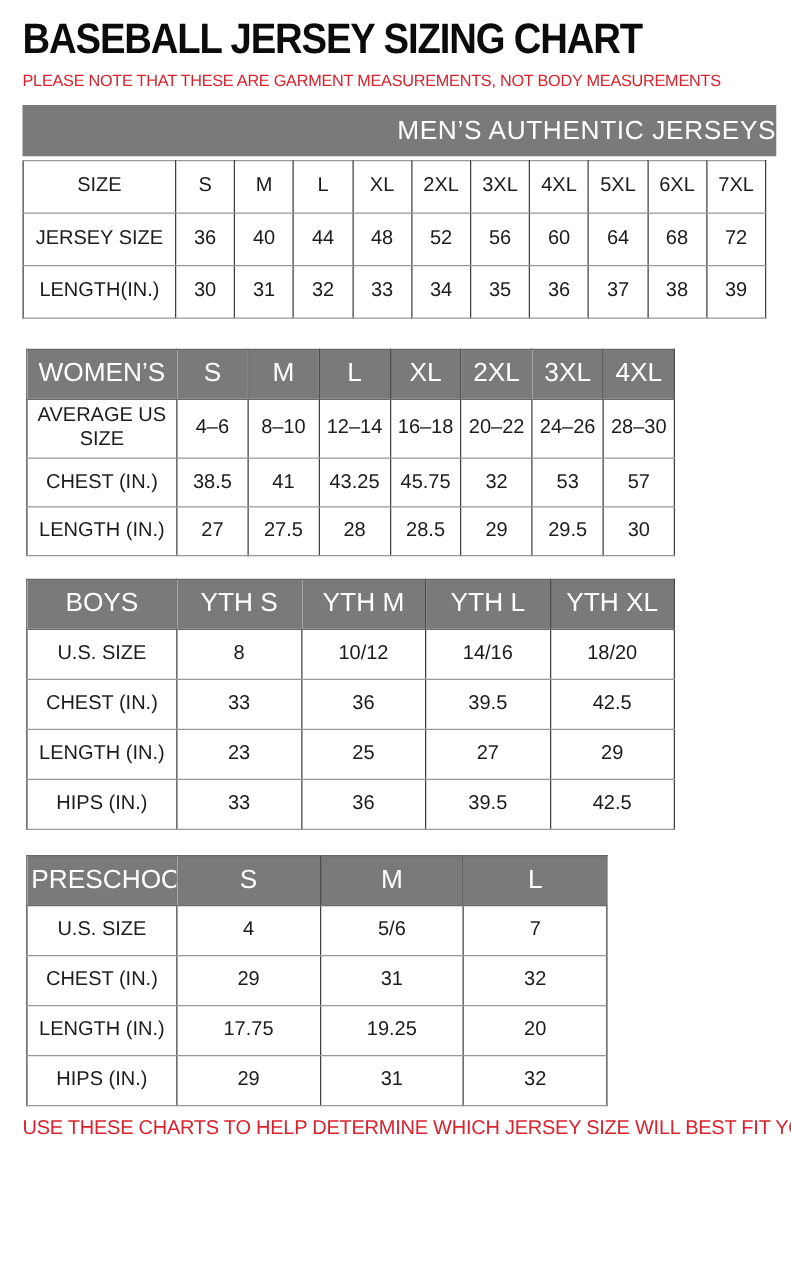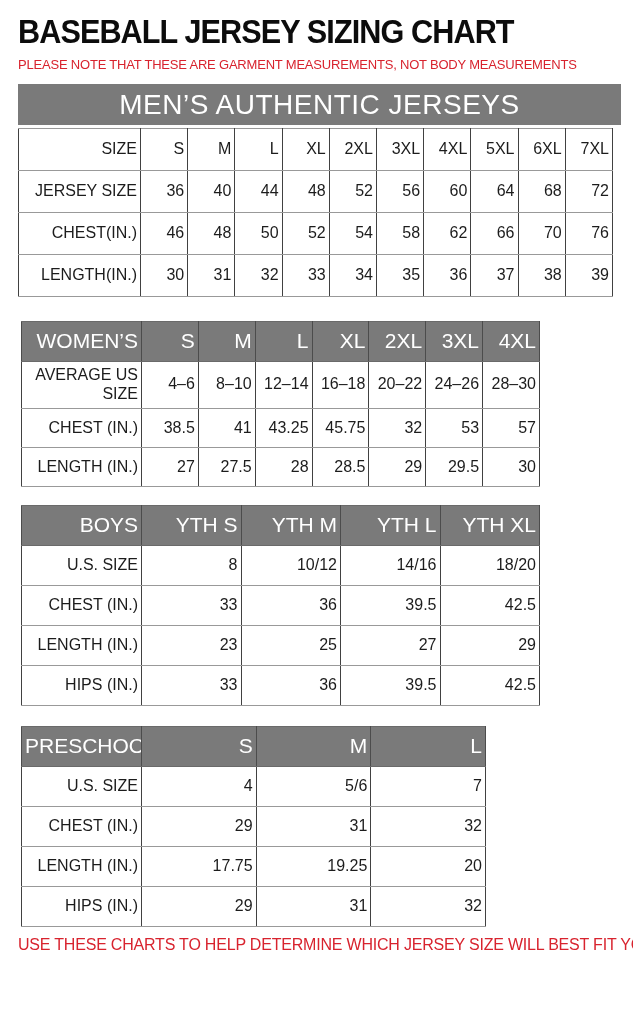--- a/index.html
+++ b/index.html
@@ -3,23 +3,23 @@
 <meta charset="utf-8">
 <style>
   *{box-sizing:border-box}
   html,body{margin:0;padding:0}
   body{width:633px;background:#ffffff;font-family:"Liberation Sans",sans-serif;color:#1c1c1c}
   .page{padding:8px 12px 0 18px}
   .title{font-size:34px;font-weight:900;letter-spacing:-1px;margin:4px 0 6px;white-space:nowrap;
          transform:scaleX(.9);transform-origin:left center;color:#0c0c0c}
   .note{color:#d8232e;font-size:13px;line-height:1.28;font-weight:500;max-width:575px;
         margin:0 0 10px;letter-spacing:-.2px}
-  .banner{background:#7a7a7a;color:#ffffff;height:41px;line-height:41px;text-align:center;
-          font-size:28px;letter-spacing:.5px;margin-bottom:3px}
-  table{border-collapse:collapse;table-layout:fixed;text-align:right}
+  .banner{background:#7a7a7a;color:#ffffff;height:41px;line-height:41px;text-align:right;
+          font-size:21px;letter-spacing:.5px;margin-bottom:3px}
+  table{border-collapse:collapse;table-layout:fixed;text-align:center}
   td,th{padding:0 3px;font-size:16px;font-weight:400;
         border-left:1px solid #414141;border-right:1px solid #414141;
         border-top:1px solid #999999;border-bottom:1px solid #999999;
         overflow:hidden}
   th{background:#7a7a7a;color:#ffffff;height:40px;font-size:21px;
      border-left-color:#4c4c4c;border-right-color:#4c4c4c;
      border-top-color:#6a6a6a;border-bottom-color:#6a6a6a}
   .mens{width:595px}
   .mens td{height:42px}
   .womens{width:519px;margin:24px 0 0 3px}
@@ -68,33 +68,20 @@
           <td>44</td>
           <td>48</td>
           <td>52</td>
           <td>56</td>
           <td>60</td>
           <td>64</td>
           <td>68</td>
           <td>72</td>
         </tr>
     <tr>
-          <td>CHEST(IN.)</td>
-          <td>46</td>
-          <td>48</td>
-          <td>50</td>
-          <td>52</td>
-          <td>54</td>
-          <td>58</td>
-          <td>62</td>
-          <td>66</td>
-          <td>70</td>
-          <td>76</td>
-        </tr>
-    <tr>
           <td>LENGTH(IN.)</td>
           <td>30</td>
           <td>31</td>
           <td>32</td>
           <td>33</td>
           <td>34</td>
           <td>35</td>
           <td>36</td>
           <td>37</td>
           <td>38</td>

